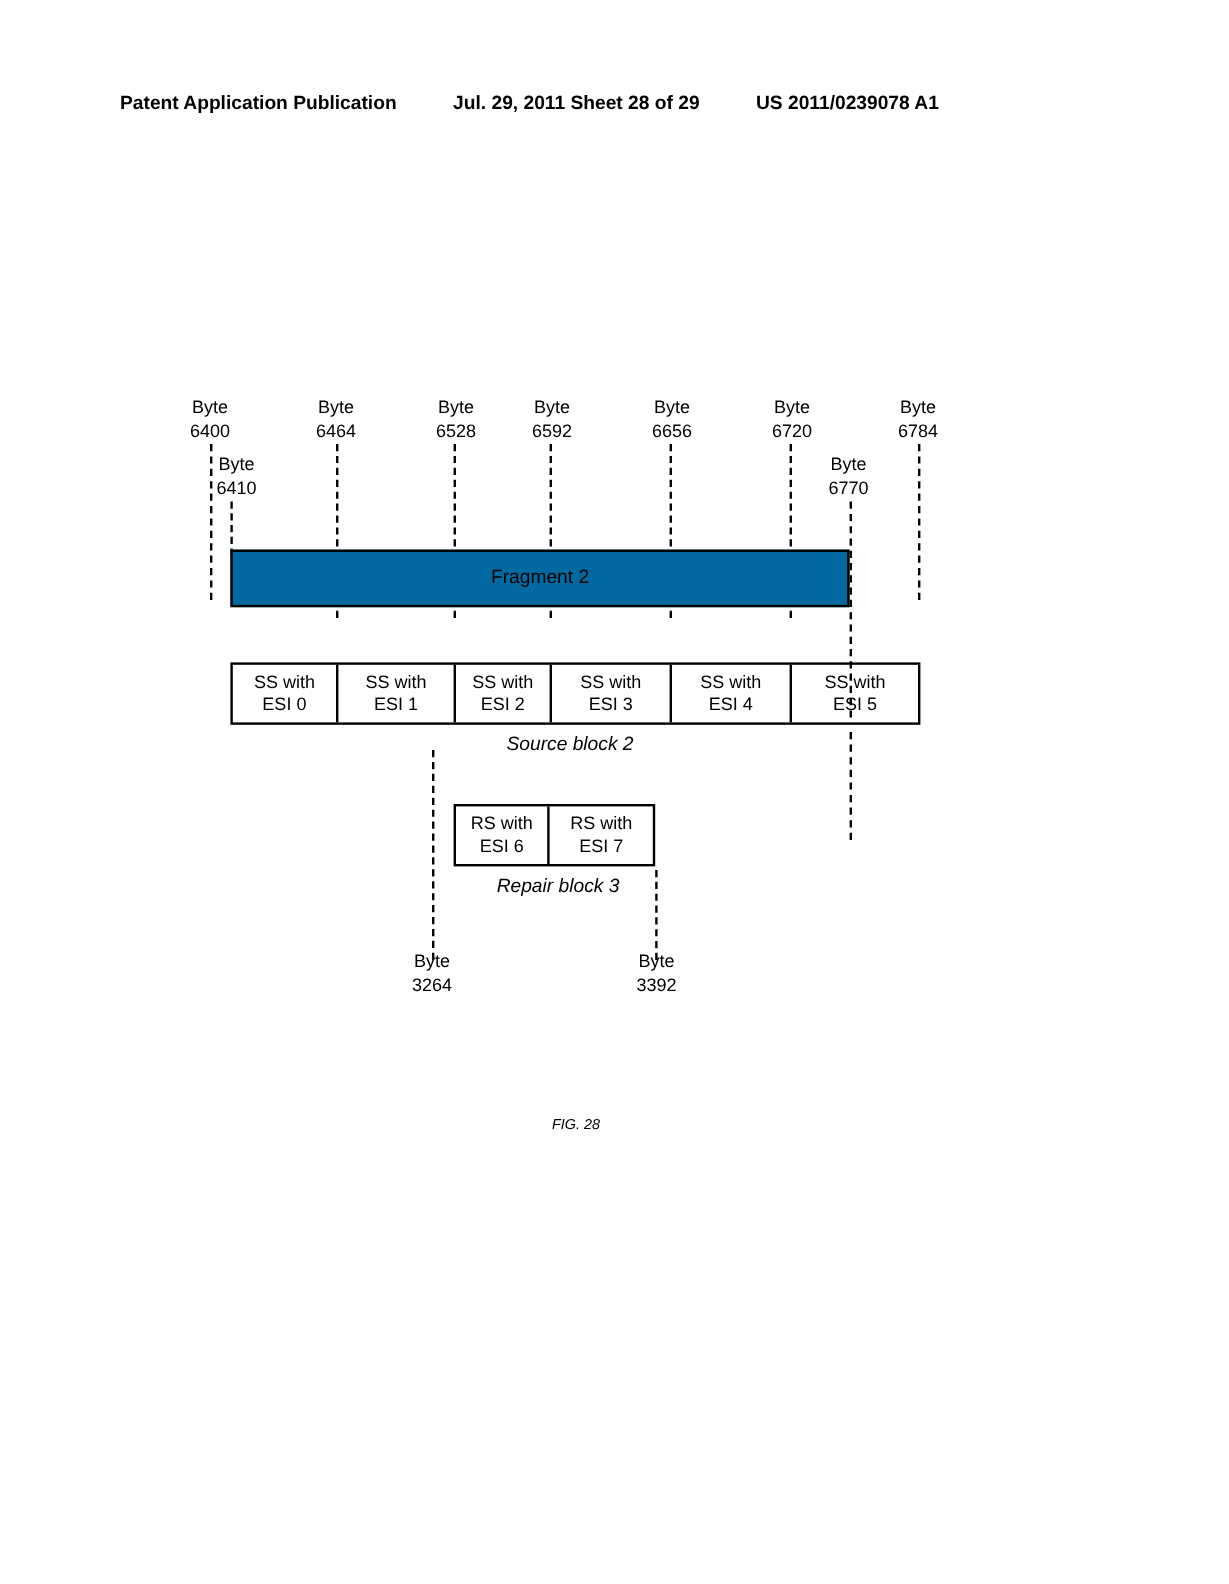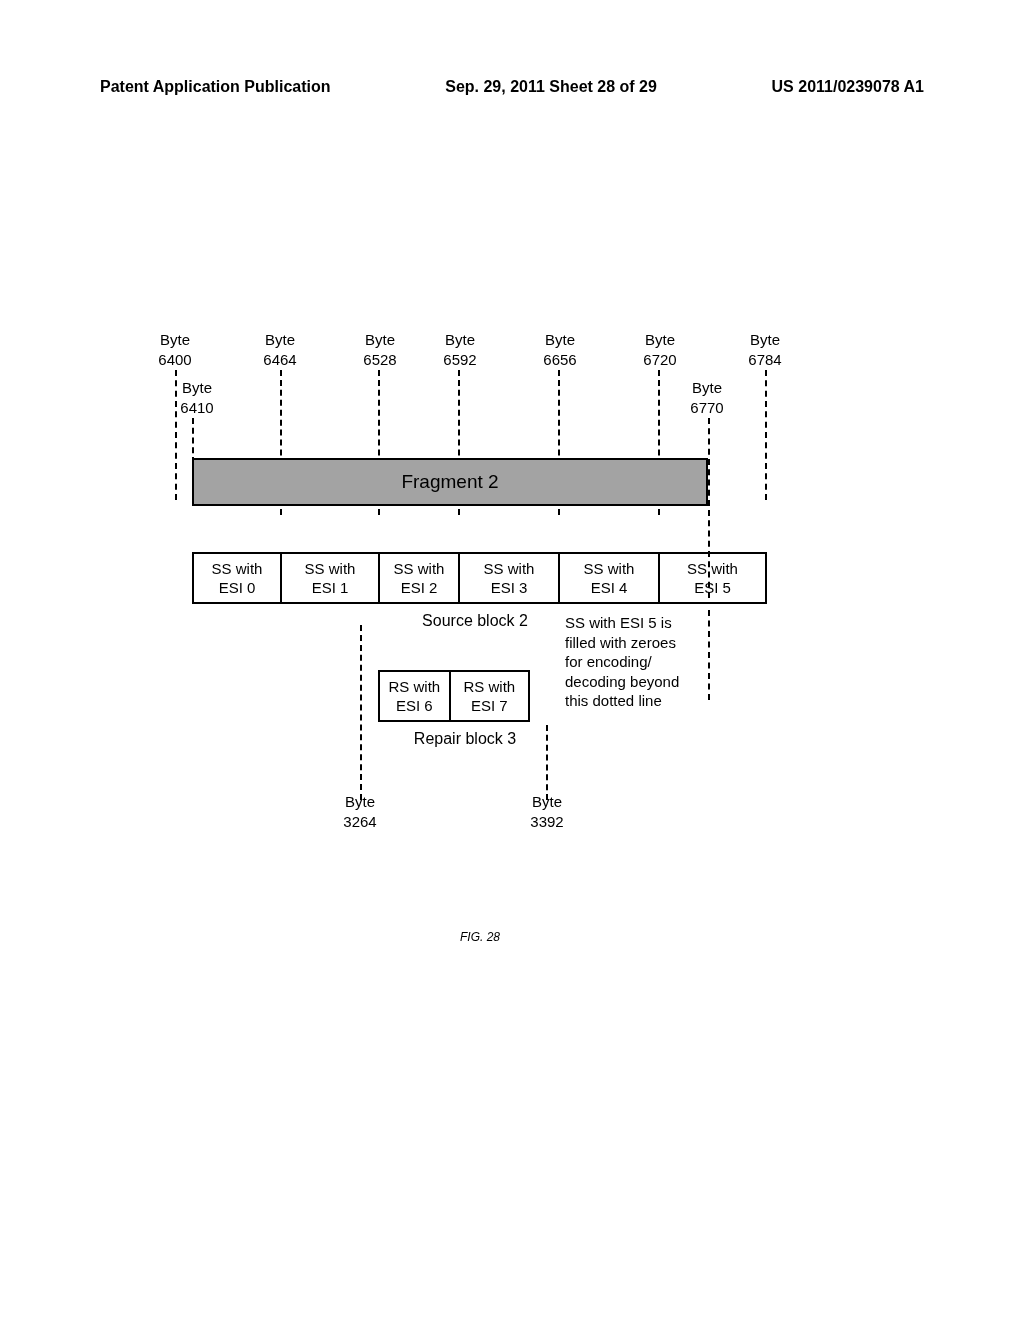--- a/index.html
+++ b/index.html
@@ -14,23 +14,23 @@
       height: 1320px;
       position: relative;
     }
     .header {
       position: absolute;
       top: 78px;
       left: 0;
       right: 0;
       padding: 0 100px;
       display: flex;
-      justify-content: space-between;
       font-size: 16px;
       font-weight: bold;
+      gap: 47px;
     }
     .header-left {
       text-align: left;
     }
     .header-center {
       text-align: center;
     }
     .header-right {
       text-align: right;
     }
@@ -50,22 +50,22 @@
     .dashed-line {
       position: absolute;
       border-left: 2px dashed #000;
     }
     .fragment-box {
       position: absolute;
       border: 2px solid #000;
       display: flex;
       align-items: center;
       justify-content: center;
-      font-size: 19px;
-      background: #a3a3a3;
+      font-size: 16px;
+      background: #0369a1;
     }
     .ss-row {
       position: absolute;
       display: flex;
       border: 2px solid #000;
     }
     .ss-cell {
       border-right: 2px solid #000;
       display: flex;
       align-items: center;
@@ -75,20 +75,21 @@
       line-height: 1.3;
       padding: 8px 4px;
     }
     .ss-cell:last-child {
       border-right: none;
     }
     .block-label {
       position: absolute;
       font-size: 16px;
       text-align: center;
+      font-style: italic;
     }
     .note-text {
       position: absolute;
       font-size: 15px;
       line-height: 1.3;
     }
     .rs-row {
       position: absolute;
       display: flex;
       border: 2px solid #000;
@@ -110,21 +111,21 @@
       position: absolute;
       font-size: 12px;
       font-style: italic;
     }
   </style>
 </head>
 <body>
 
 <div class="header">
   <div class="header-left">Patent Application Publication</div>
-  <div class="header-center">Sep. 29, 2011  Sheet 28 of 29</div>
+  <div class="header-center">Jul. 29, 2011  Sheet 28 of 29</div>
   <div class="header-right">US 2011/0239078 A1</div>
 </div>
 
 <div class="diagram-container">
 
   <div class="byte-label" style="left:-10px; top:0; width:50px; white-space:pre-line;">Byte
 6400</div>
   <div class="byte-label" style="left:95px; top:0; width:50px; white-space:pre-line;">Byte
 6464</div>
   <div class="byte-label" style="left:195px; top:0; width:50px; white-space:pre-line;">Byte
@@ -167,32 +168,27 @@
     <div class="ss-cell" style="width:100px; white-space:pre-line;">SS with
 ESI 3</div>
     <div class="ss-cell" style="width:100px; white-space:pre-line;">SS with
 ESI 4</div>
     <div class="ss-cell" style="width:105px; white-space:pre-line;">SS with
 ESI 5</div>
   </div>
 
   <div class="block-label" style="left:240px; top:282px; width:150px;">Source block 2</div>
 
-  <div class="note-text" style="left:405px; top:283px; width:160px; white-space:pre-line;">SS with ESI 5 is
-filled with zeroes
-for encoding/
-decoding beyond
-this dotted line</div>
 
   <div class="dashed-line" style="left:548px; top:280px; height:90px;"></div>
 
   <div class="dashed-line" style="left:200px; top:295px; height:175px;"></div>
   <div class="dashed-line" style="left:386px; top:395px; height:75px;"></div>
 
-  <div class="rs-row" style="left:218px; top:340px; width:152px; height:52px;justify-content:space-between;">
+  <div class="rs-row" style="left:218px; top:340px; width:168px; height:52px;justify-content:space-between;">
     <div class="rs-cell" style="width:80px; white-space:pre-line;">RS with
 ESI 6</div>
     <div class="rs-cell" style="width:88px; white-space:pre-line;">RS with
 ESI 7</div>
   </div>
 
   <div class="block-label" style="left:240px; top:400px; width:130px;">Repair block 3</div>
 
   <div class="byte-label" style="left:175px; top:462px; width:50px; white-space:pre-line;">Byte
 3264</div>

